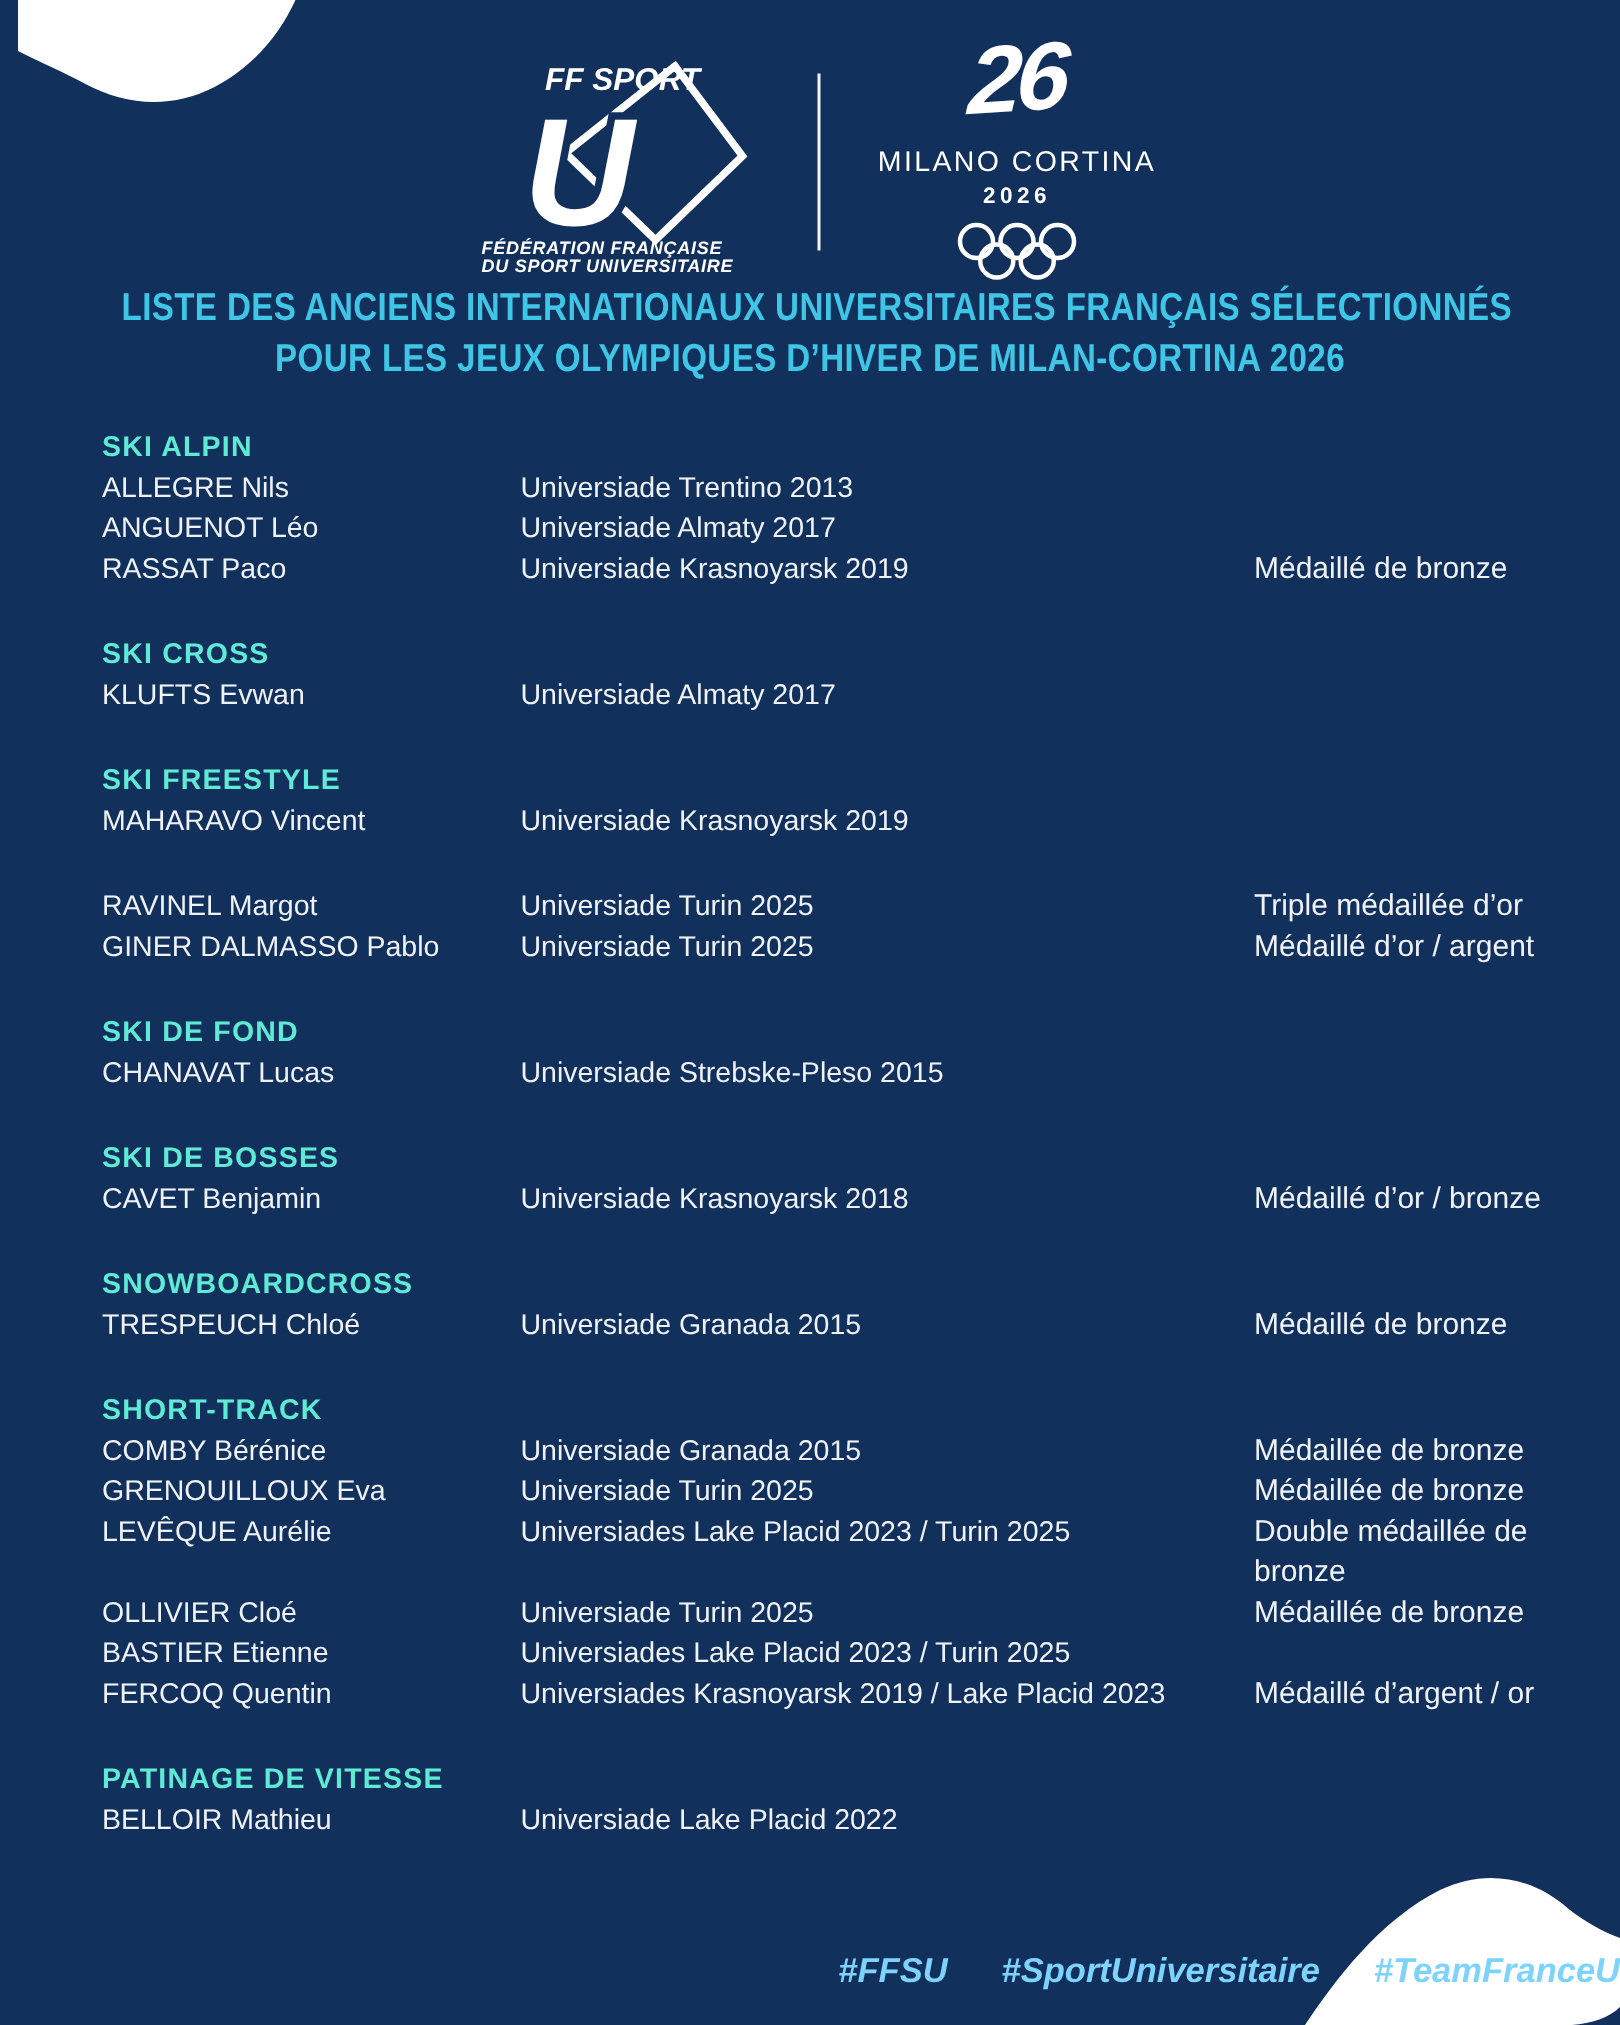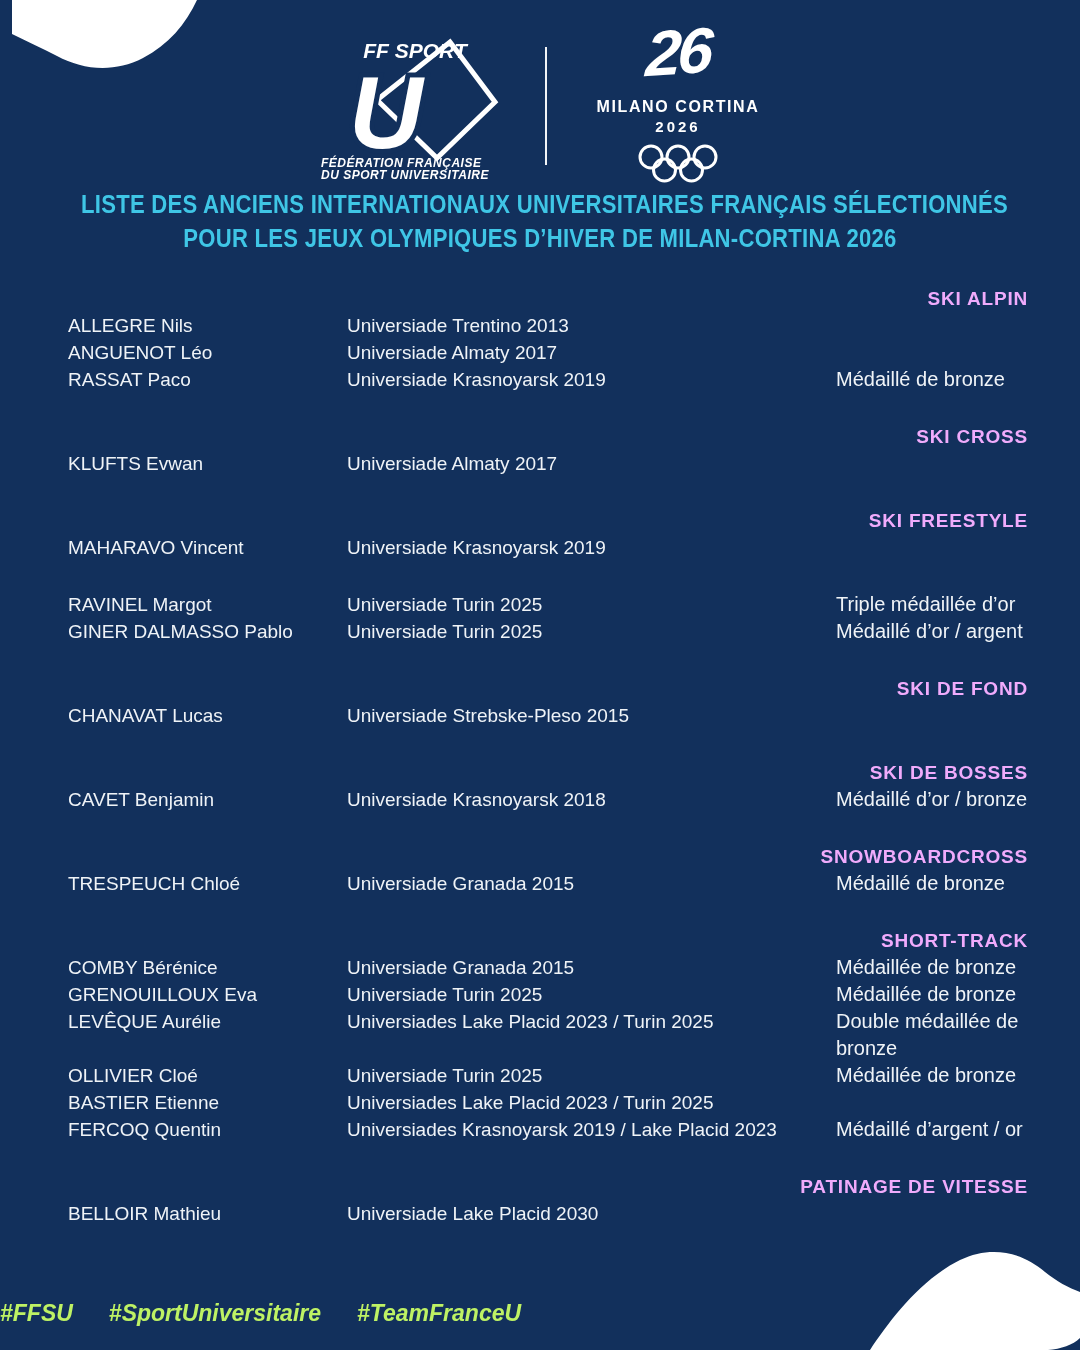--- a/index.html
+++ b/index.html
@@ -19,52 +19,51 @@
     display:flex;justify-content:center;align-items:center;gap:46px;
     color:#FFFFFF;
   }
   .ffsu-logo{width:182px;height:148px;}
   .logo-divider{width:2px;height:118px;background:#FFFFFF;opacity:.95;}
   .milano-logo{width:170px;display:flex;flex-direction:column;align-items:center;}
   .milano-numeral{
     font-size:64px;font-weight:bold;font-style:italic;line-height:1;
     transform:skewX(-7deg) rotate(-4deg);letter-spacing:-4px;
   }
-  .milano-name{margin-top:14px;font-size:16px;font-weight:bold;letter-spacing:1.6px;white-space:nowrap;}
+  .milano-name{margin-top:14px;font-size:19px;font-weight:normal;letter-spacing:1.6px;white-space:nowrap;}
   .milano-year{margin-top:2px;font-size:15px;font-weight:bold;letter-spacing:3px;}
   .rings{margin-top:8px;}
 
   
   .page-title{
     position:absolute;top:187px;left:0;width:1080px;
     text-align:center;color:#3FC6E6;font-weight:bold;
     font-size:26px;line-height:34px;white-space:nowrap;
     transform:scaleX(.85);transform-origin:50% 0;
     letter-spacing:.3px;
   }
 
   
   .content{position:absolute;left:68px;top:285px;width:960px;}
   .section{margin-bottom:30px;}
   .section-header{
-    color:#f0abfc;font-weight:bold;font-size:19px;line-height:27px;
+    color:#5eead4;font-weight:bold;font-size:19px;line-height:27px;
     letter-spacing:.8px;
-    text-align:right;
   }
   .row{
     display:grid;grid-template-columns:267px 477px 1fr;
     font-size:19px;line-height:27px;color:#EFF3F7;gap:12px;
   }
   .cell-medal{font-size:20px;}
 
   
   .hashtags{
     position:absolute;top:1300px;left:0;width:1080px;
-    display:flex;justify-content:flex-start;gap:36px;
-    color:#bef264;font-weight:bold;font-style:italic;font-size:23px;
+    display:flex;justify-content:flex-end;gap:36px;
+    color:#7dd3fc;font-weight:bold;font-style:italic;font-size:23px;
   }
 </style>
 </head>
 <body>
 
 <div class="wave-tl">
   <svg width="210" height="80" viewBox="0 0 210 80" xmlns="http://www.w3.org/2000/svg">
     <path d="M12 0 L197 0 C186 24 168 45 143 58 C114 73 83 70 57 56 C42 48 26 41 12 34 Z" fill="#FFFFFF"></path>
   </svg>
 </div>
@@ -218,21 +217,21 @@
       <span class="cell-name">FERCOQ Quentin</span>
       <span class="cell-uni">Universiades Krasnoyarsk 2019 / Lake Placid 2023</span>
       <span class="cell-medal">Médaillé d’argent / or</span>
     </div>
   </div>
 
   <div class="section">
     <div class="section-header">PATINAGE DE VITESSE</div>
     <div class="row">
       <span class="cell-name">BELLOIR Mathieu</span>
-      <span class="cell-uni">Universiade Lake Placid 2030</span>
+      <span class="cell-uni">Universiade Lake Placid 2022</span>
       <span class="cell-medal"></span>
     </div>
   </div>
 
 </div>
 
 <div class="hashtags">
   <span>#FFSU</span>
   <span>#SportUniversitaire</span>
   <span>#TeamFranceU</span>

